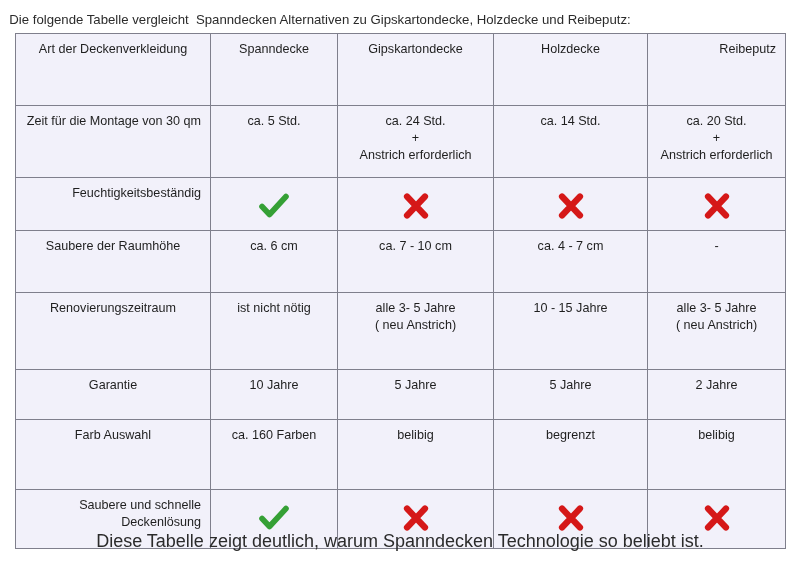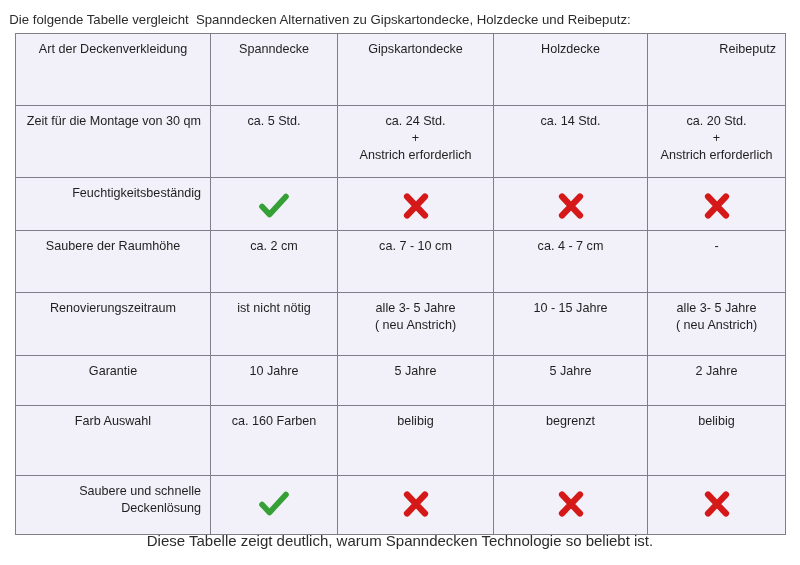--- a/index.html
+++ b/index.html
@@ -33,21 +33,21 @@
     line-height: 16px;
     color: #2b2b2b;
     white-space: pre;
   }
   .outro {
     position: absolute;
     left: 0;
     top: 533px;
     width: 800px;
     text-align: center;
-    font-size: 15px;
+    font-size: 18px;
     line-height: 16px;
     color: #2b2b2b;
     white-space: pre;
   }
 
   
   .table-wrap {
     position: absolute;
     left: 15px;
     top: 33px;
@@ -80,21 +80,21 @@
 
   
   .al-left   { text-align: right; }
   .al-center { text-align: center; }
 
   
   tr.r-head td { height: 72px; margin-top: 38px; }
   tr.r-0 td    { height: 72px; }
   tr.r-1 td    { height: 53px; margin-left: 16px; }
   tr.r-2 td    { height: 62px; }
-  tr.r-3 td    { height: 63px; }
+  tr.r-3 td    { height: 77px; }
   tr.r-4 td    { height: 50px; }
   tr.r-5 td    { height: 70px; }
   tr.r-6 td    { height: 59px; }
 
   
   .label-small {
     font-size: 11.6px;
     line-height: 15px;
     margin-left: 24px;
   }
@@ -168,21 +168,21 @@
             </td>
           <td>
               <span class="mark"><svg width="28" height="26" viewBox="0 0 28 26" aria-hidden="true">
                   <path d="M5 3.5 L23 22.5 M23 3.5 L5 22.5" fill="none" stroke="#d51818" stroke-width="6.2" stroke-linecap="round"></path>
                 </svg></span>
             </td>
         </tr>
 
         <tr class="r-2">
           <td class="al-center">Saubere der Raumhöhe</td>
-          <td class="al-center">ca. 2 cm</td>
+          <td class="al-center">ca. 6 cm</td>
           <td class="al-center">ca. 7 - 10 cm</td>
           <td class="al-center">ca. 4 - 7 cm</td>
           <td class="al-center">-</td>
         </tr>
 
         <tr class="r-3">
           <td class="al-center">Renovierungszeitraum</td>
           <td class="al-center">ist nicht nötig</td>
           <td class="al-center multi">alle 3- 5 Jahre
 ( neu Anstrich)</td>

